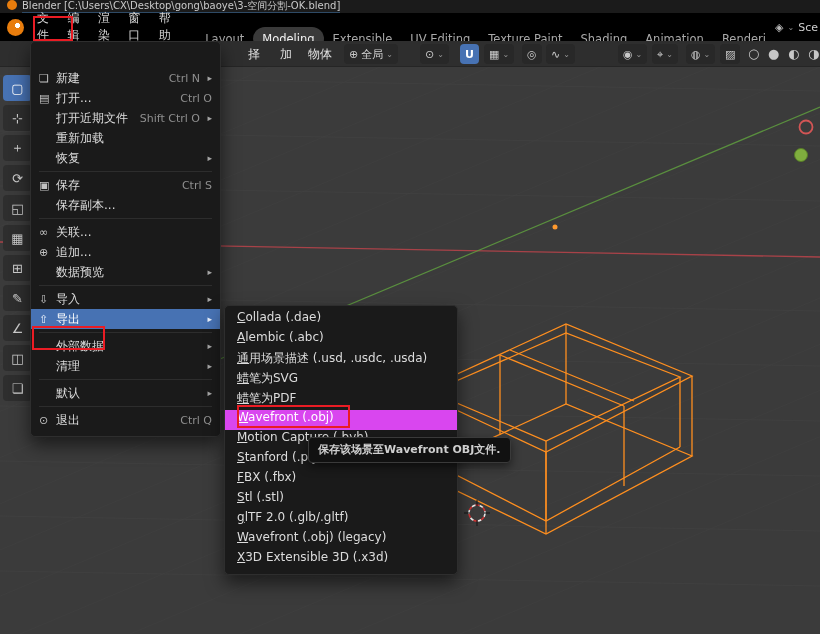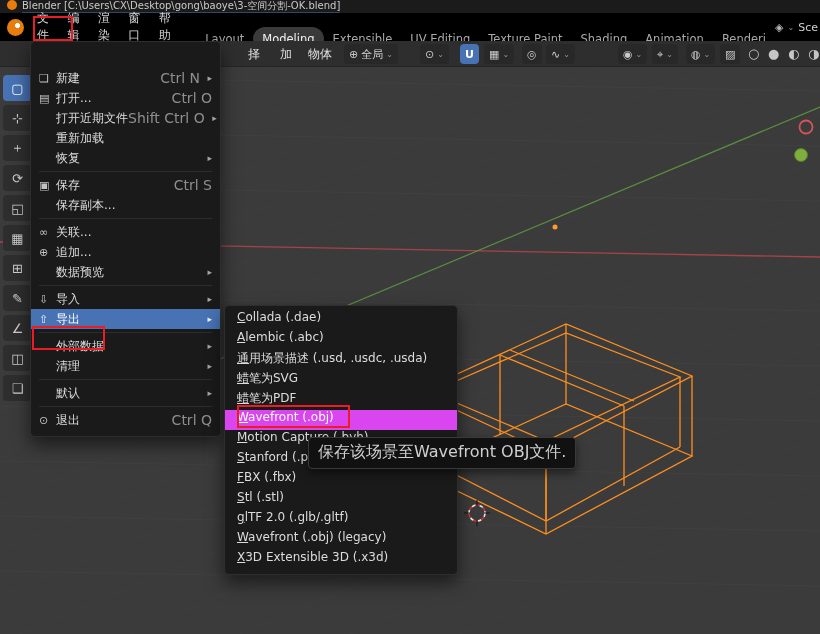--- a/index.html
+++ b/index.html
@@ -37,34 +37,34 @@
   
   .toolbar{position:absolute;left:3px;top:34px;width:30px;display:flex;flex-direction:column;gap:4px;z-index:3;}
   .tool{width:29px;height:26px;background:#2e2e2e;border-radius:4px;color:#cfcfcf;display:flex;align-items:center;justify-content:center;font-size:13px;}
   .tool.active{background:#4772b3;color:#fff;}
 
   
   .menu-panel{position:absolute;background:#1a1a1a;border:1px solid #2e2e2e;border-radius:5px;box-shadow:0 8px 18px rgba(0,0,0,.55);z-index:10;}
   #file-menu{left:30px;top:41px;width:191px;padding:26px 0 6px;}
   .menu-item{height:20px;display:flex;align-items:center;padding:0 8px;font-size:12px;color:#dddddd;white-space:nowrap;}
   .mi-icon{width:17px;font-size:11px;color:#c3c3c3;flex:0 0 auto;}
-  .mi-shortcut{margin-left:auto;font-size:14px;color:#8f8f8f;}
+  .mi-shortcut{margin-left:auto;font-size:11px;color:#8f8f8f;}
   .mi-arrow{width:12px;text-align:right;font-size:9px;color:#a5a5a5;flex:0 0 auto;}
   .menu-item.active{background:#4772b3;color:#fff;}
   .menu-item.active .mi-icon,.menu-item.active .mi-arrow,.menu-item.active .mi-shortcut{color:#e9f0fb;}
   .menu-sep{height:1px;background:#2d2d2d;margin:3px 8px;}
 
   #export-submenu{left:224px;top:305px;width:234px;padding:4px 0;}
   .sub-item{height:20px;display:flex;padding:0 12px;font-size:12px;color:#dcdcdc;white-space:nowrap;}
   .sub-label{display:block;}
   .sub-label::first-letter{text-decoration:underline;}
   .sub-item.active{background:#d946ef;color:#fff;}
 
   
-  .tooltip{position:absolute;left:308px;top:437px;background:#111111;border:1px solid #3a3a3a;border-radius:4px;padding:4px 9px 5px;font-size:16px;color:#cfcfcf;z-index:30;white-space:nowrap;box-shadow:0 4px 10px rgba(0,0,0,.5);}
+  .tooltip{position:absolute;left:308px;top:437px;background:#111111;border:1px solid #3a3a3a;border-radius:4px;padding:4px 9px 5px;font-size:11px;color:#cfcfcf;z-index:30;white-space:nowrap;box-shadow:0 4px 10px rgba(0,0,0,.5);font-weight:bold;}
 
   
   .anno{position:absolute;border:2px solid #ea1c24;z-index:40;pointer-events:none;}
   #anno-file{left:33px;top:16px;width:40px;height:25px;}
   #anno-export{left:32px;top:326px;width:73px;height:24px;}
   #anno-wavefront{left:237px;top:405px;width:113px;height:23px;}
 </style>
 </head>
 <body>
 

